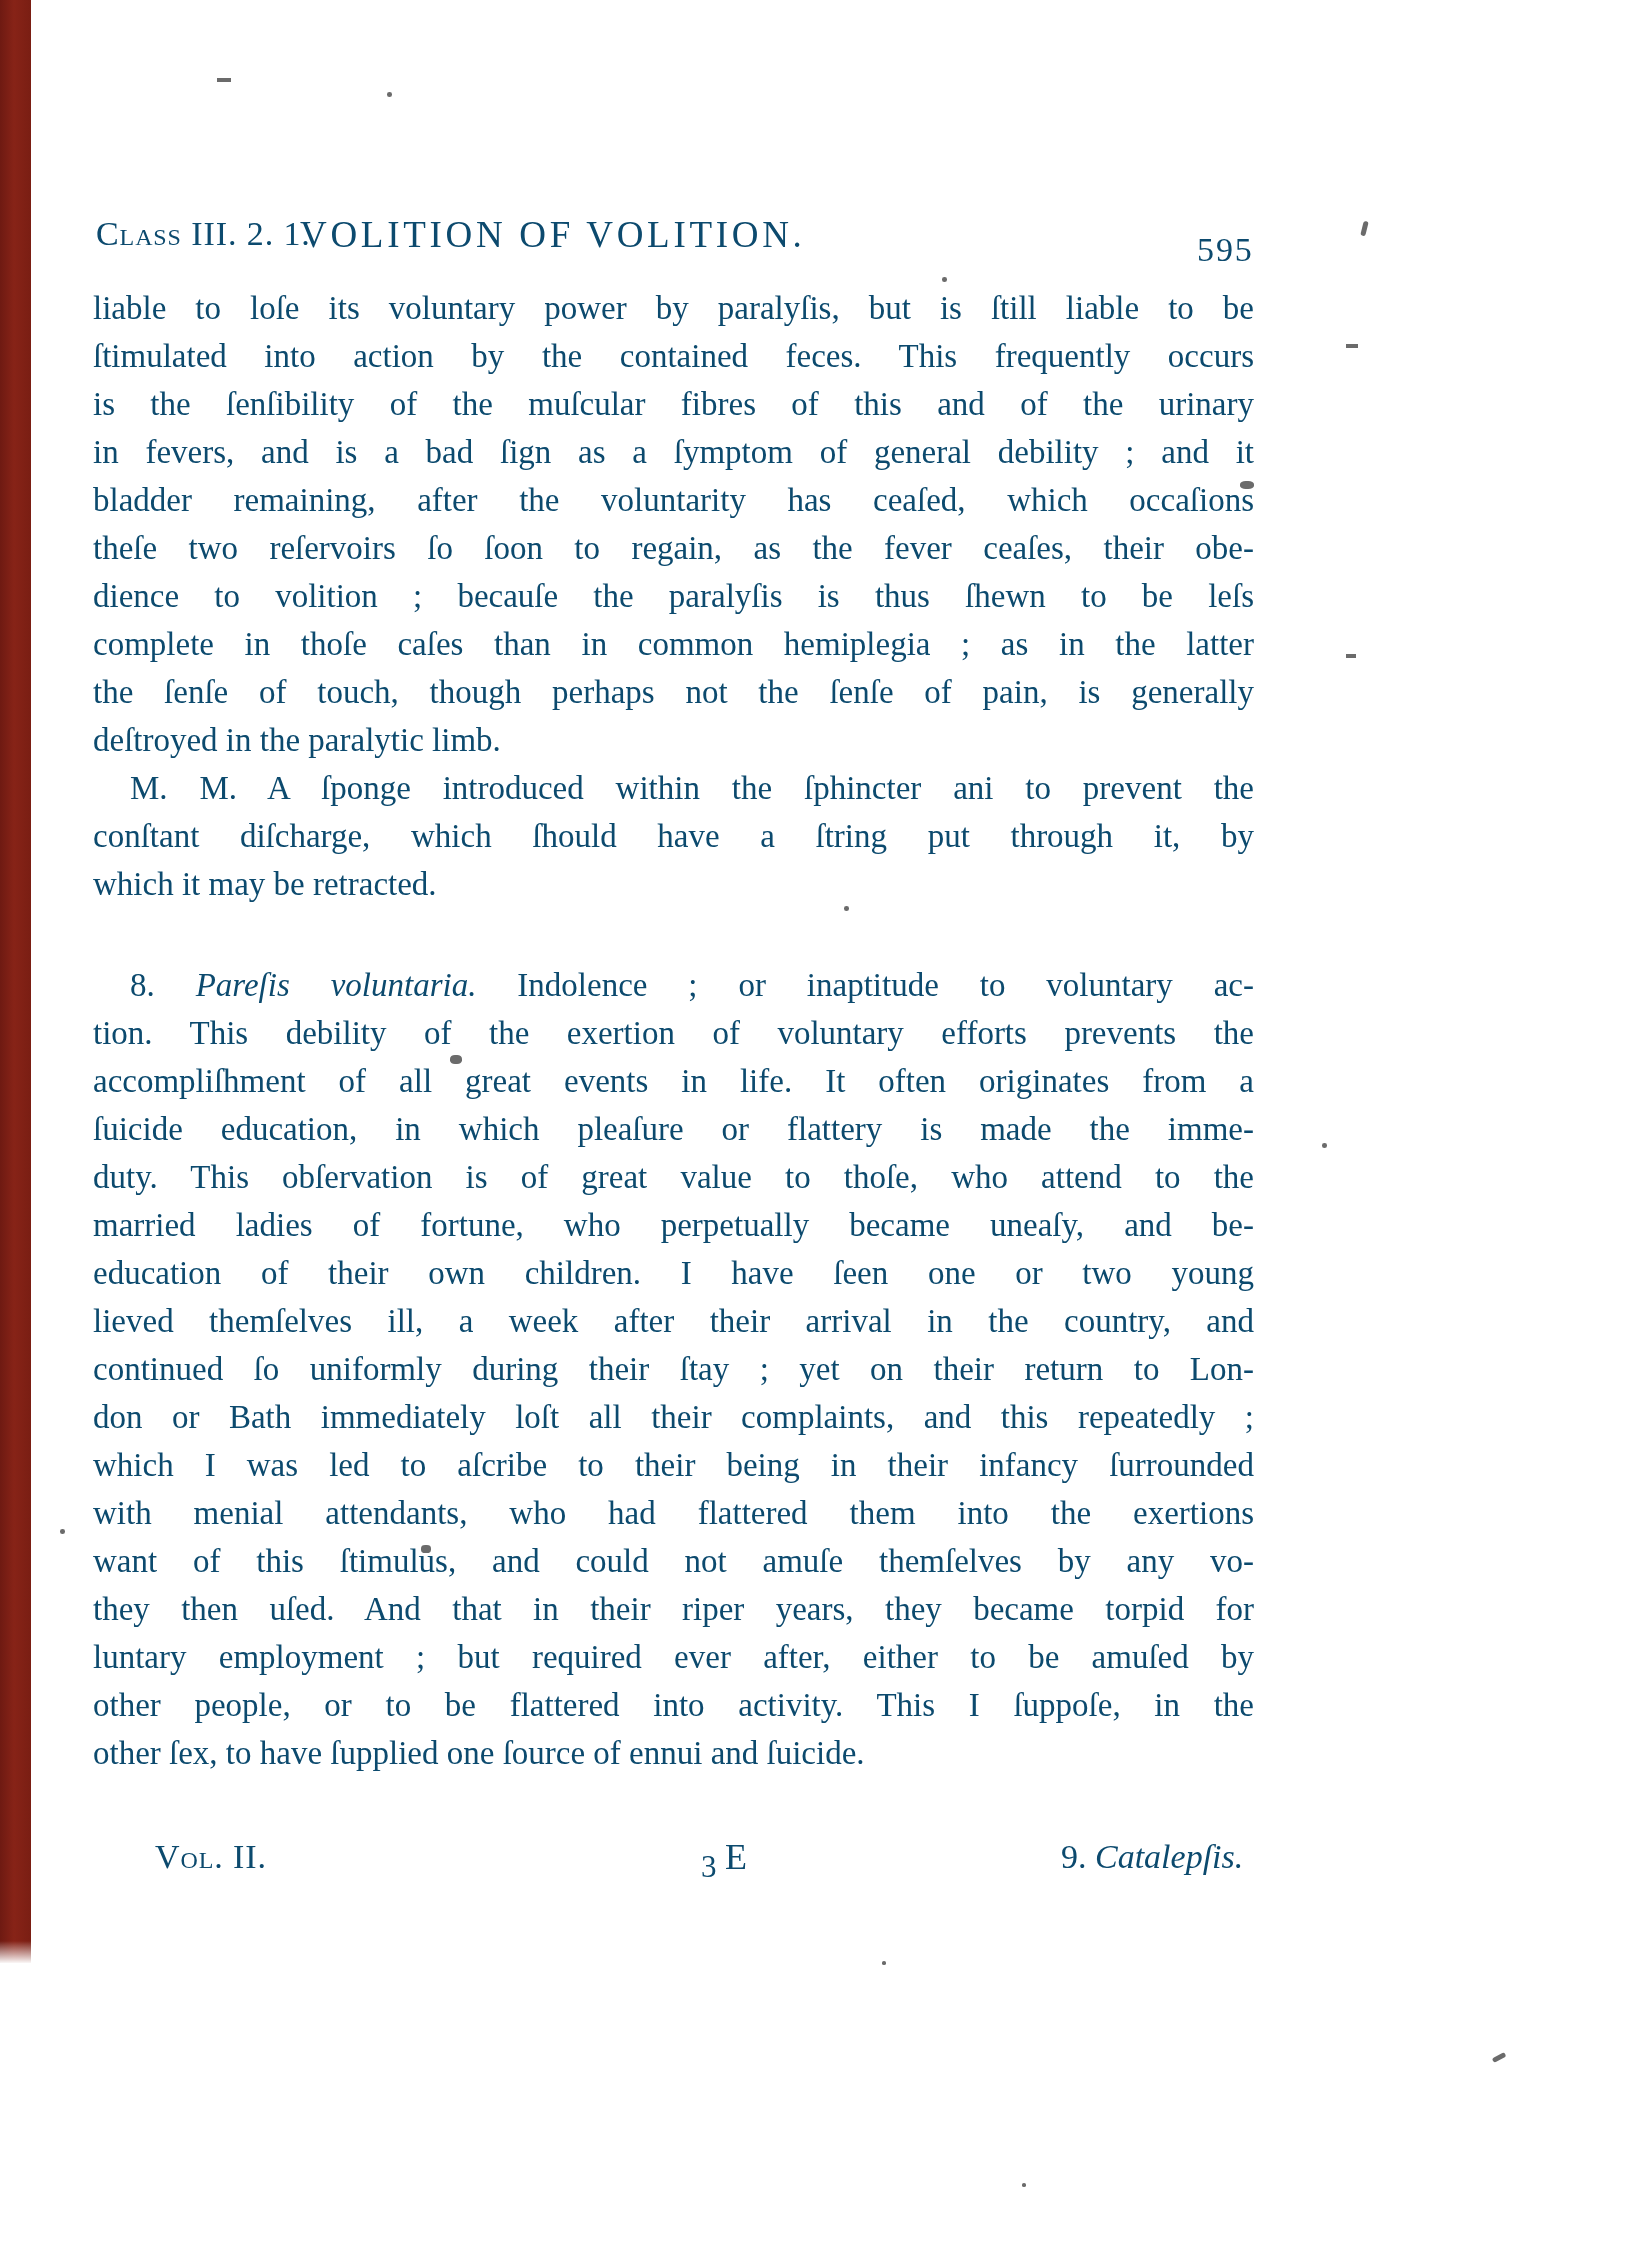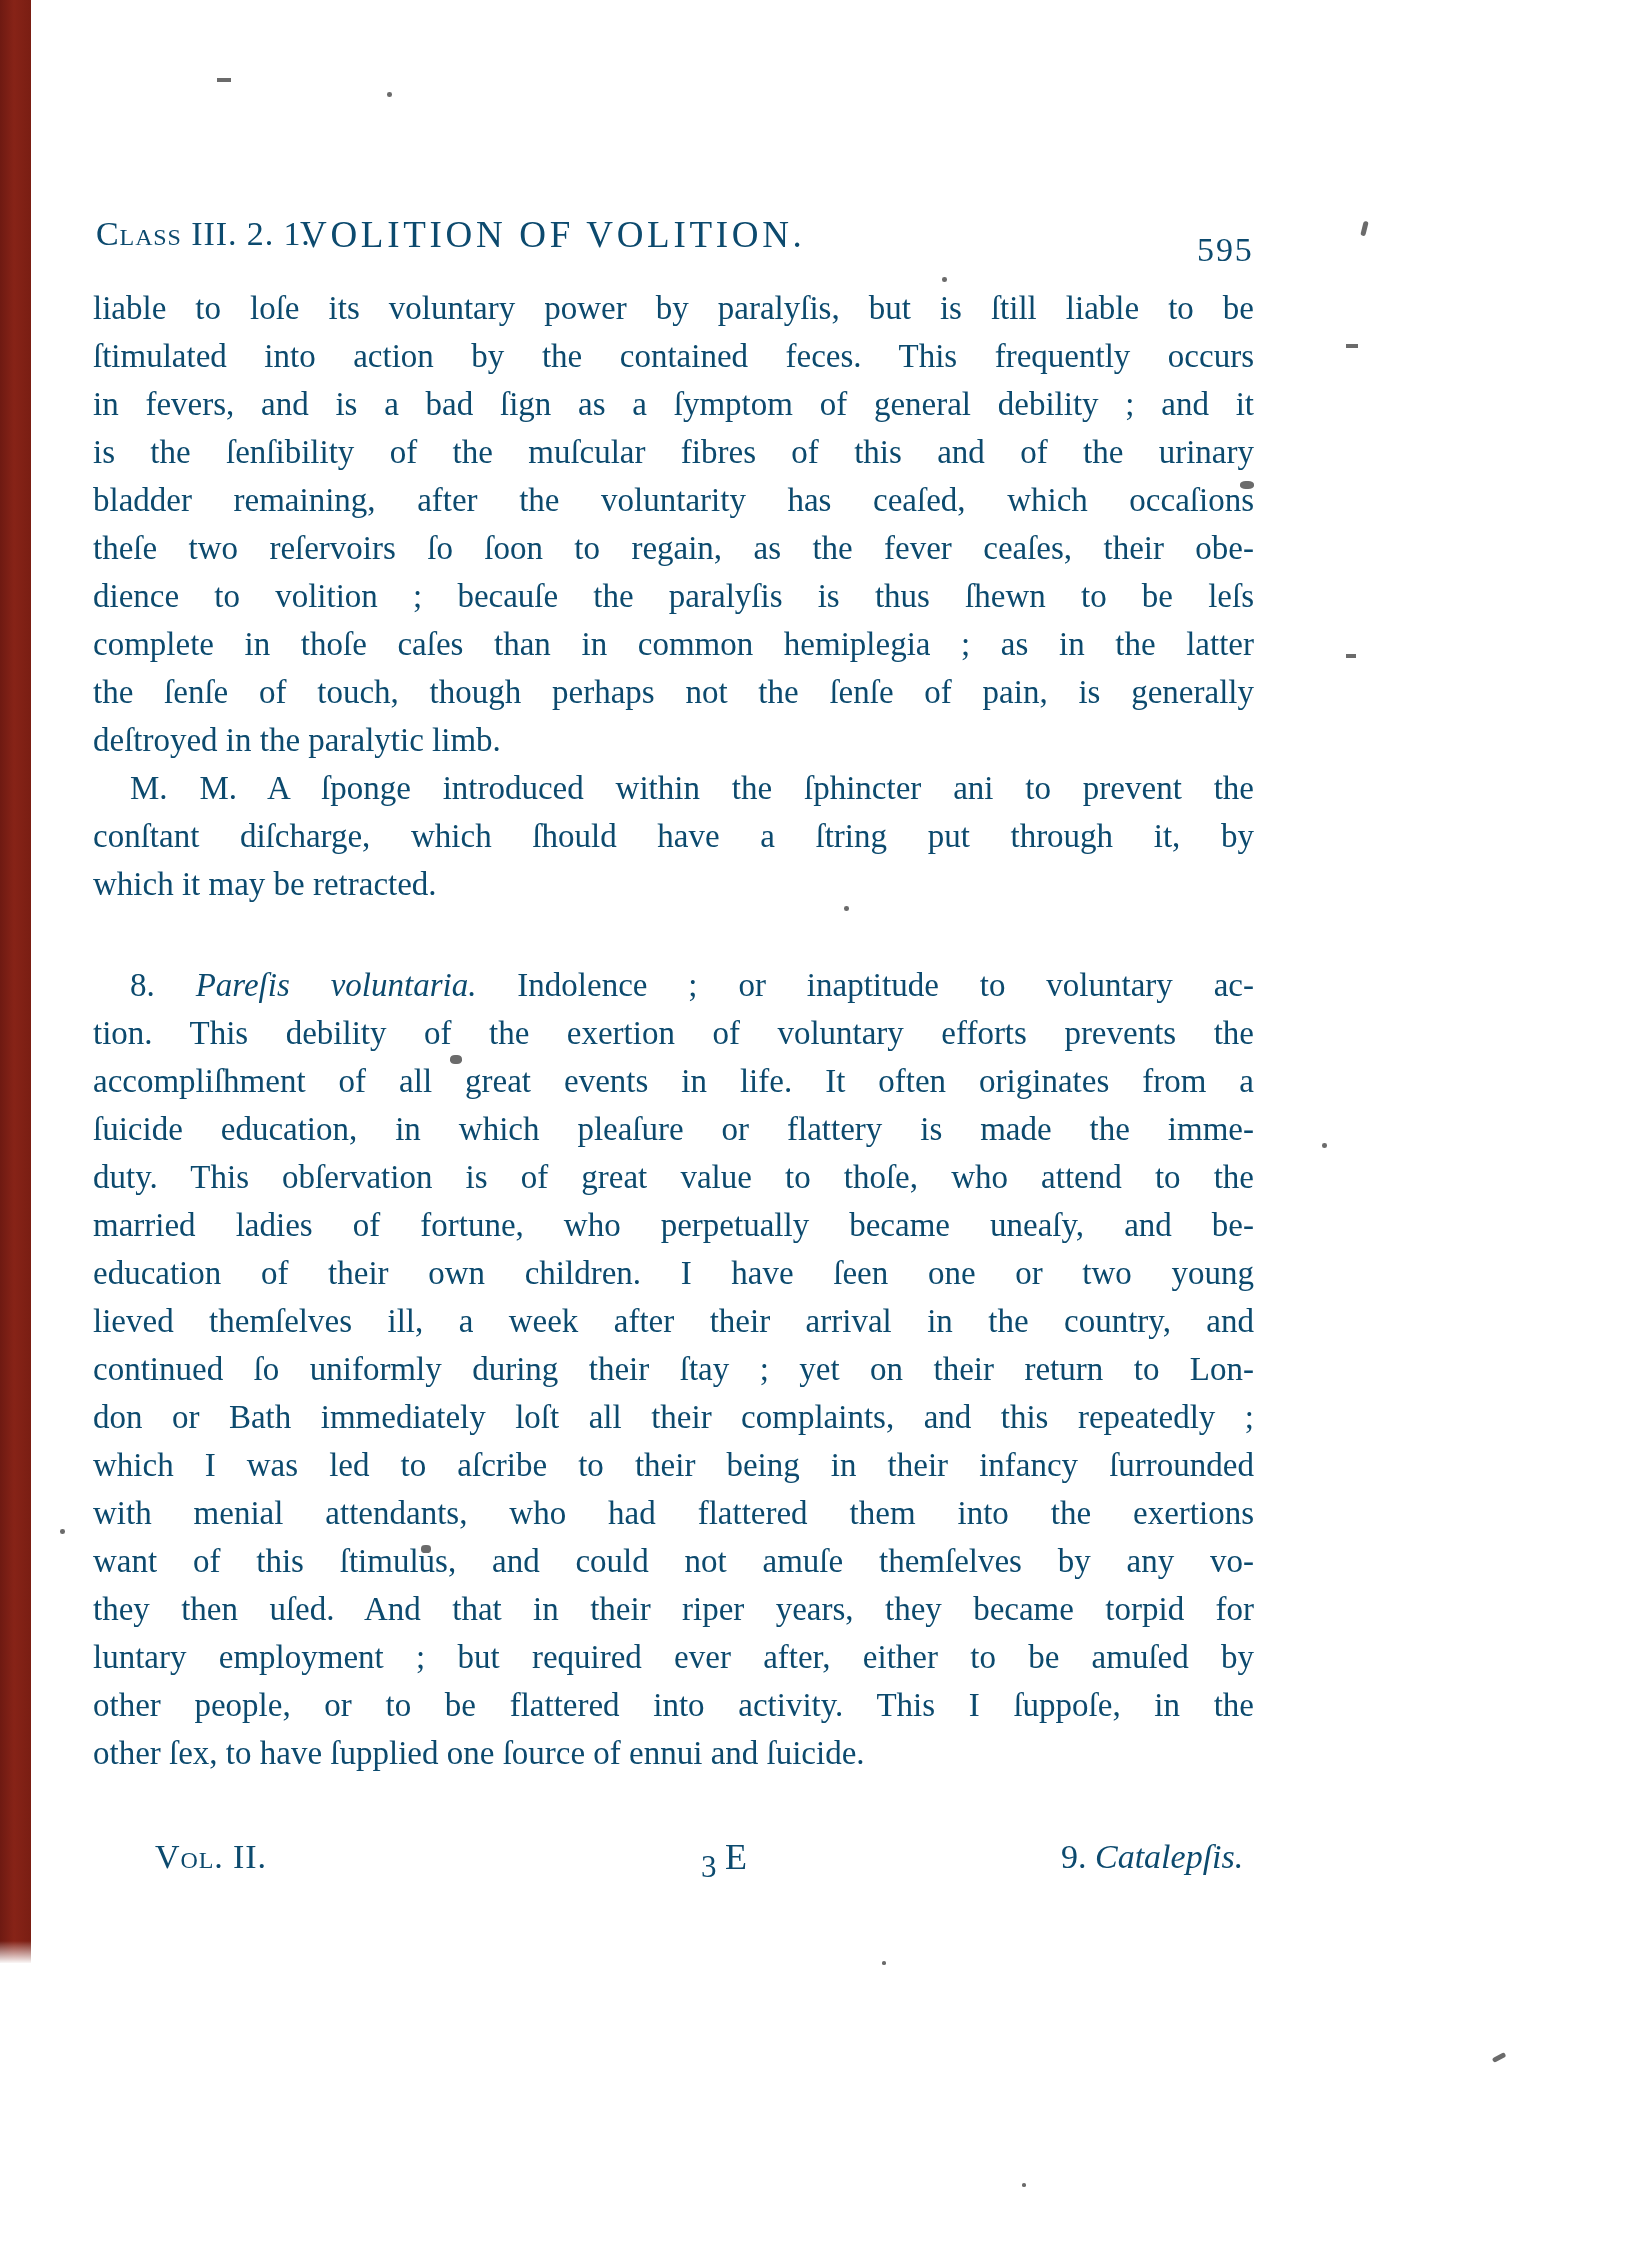--- a/index.html
+++ b/index.html
@@ -83,22 +83,22 @@
 
   <div class="hdr-class">Class III. 2. 1.</div>
   <div class="hdr-title">VOLITION OF VOLITION.</div>
   <div class="hdr-page">595</div>
 
   <div class="body-col">
 
     <div class="para para-1">
         <div class="line">liable to loſe its voluntary power by paralyſis, but is ſtill liable to be</div>
         <div class="line">ſtimulated into action by the contained feces.  This frequently occurs</div>
+        <div class="line">is the ſenſibility of the muſcular fibres of this and of the urinary</div>
         <div class="line">in fevers, and is a bad ſign as a ſymptom of general debility ; and it</div>
-        <div class="line">is the ſenſibility of the muſcular fibres of this and of the urinary</div>
         <div class="line">bladder remaining, after the voluntarity has ceaſed, which occaſions</div>
         <div class="line">theſe two reſervoirs ſo ſoon to regain, as the fever ceaſes, their obe-</div>
         <div class="line">dience to volition ;  becauſe the paralyſis is thus ſhewn to be leſs</div>
         <div class="line">complete in thoſe caſes than in common hemiplegia ; as in the latter</div>
         <div class="line">the ſenſe of touch, though perhaps not the ſenſe of pain,  is generally</div>
         <div class="line ragged">deſtroyed in the paralytic limb.</div>
       </div>
 
     <div class="para para-2">
       <div class="line indent">M. M.  A ſponge introduced within the ſphincter ani to prevent the</div>

